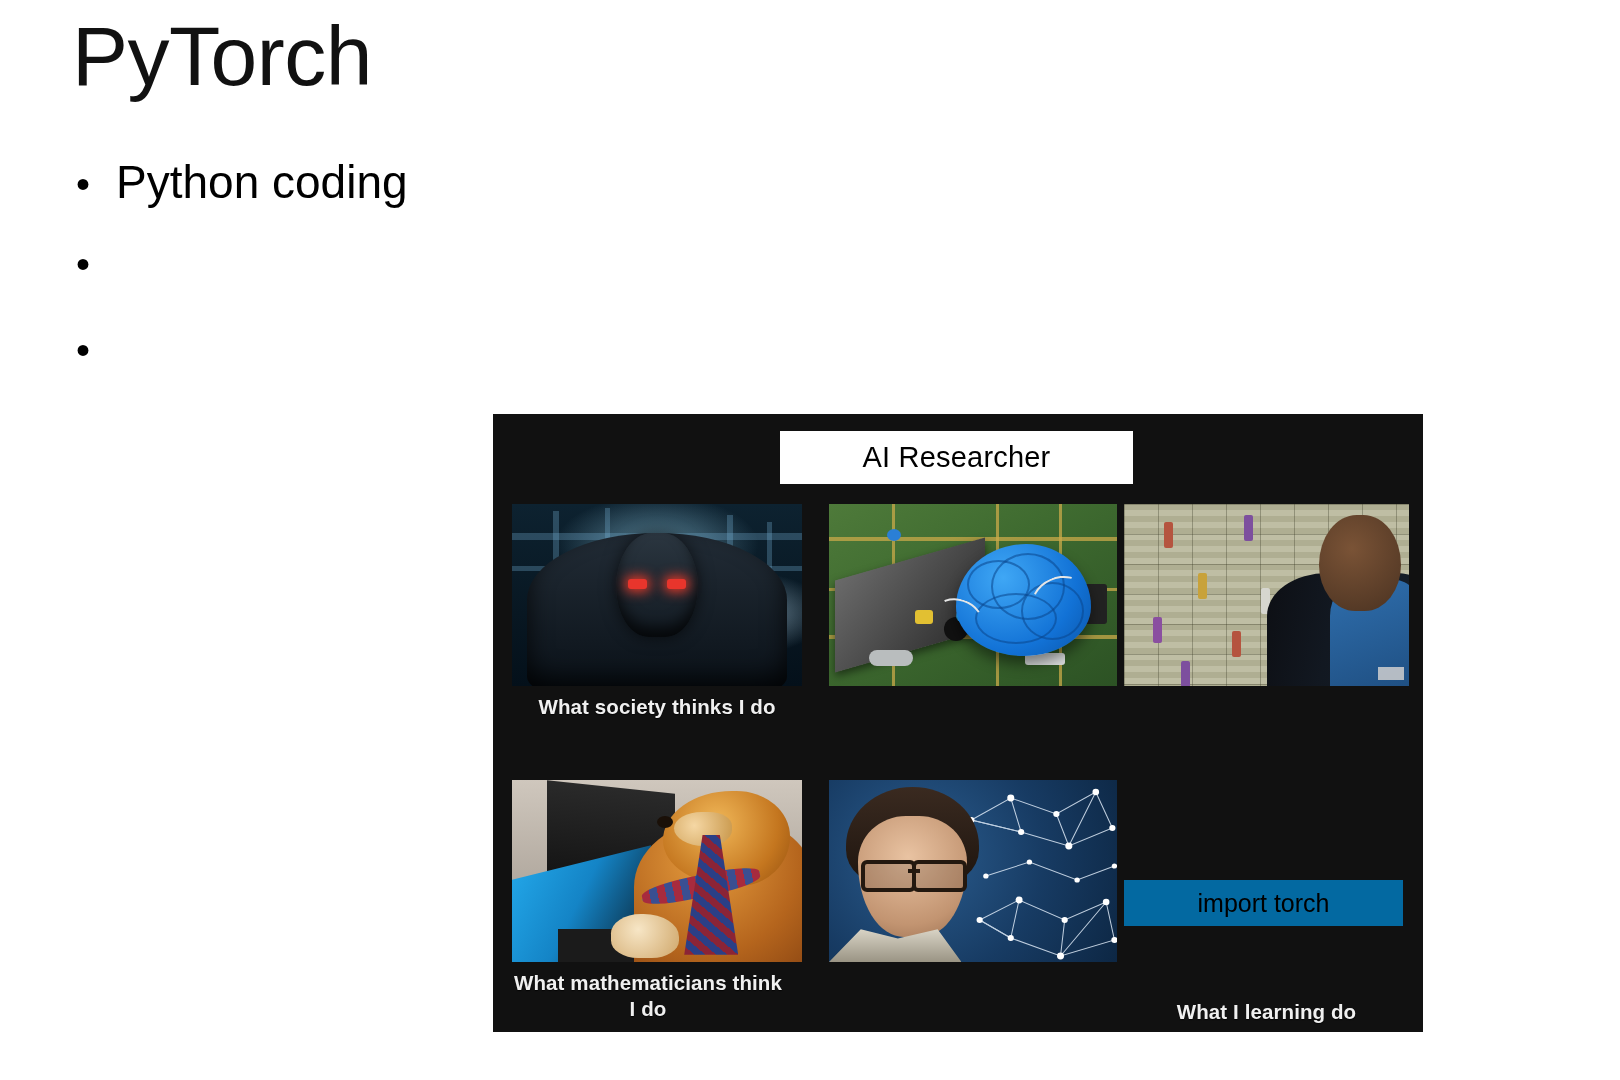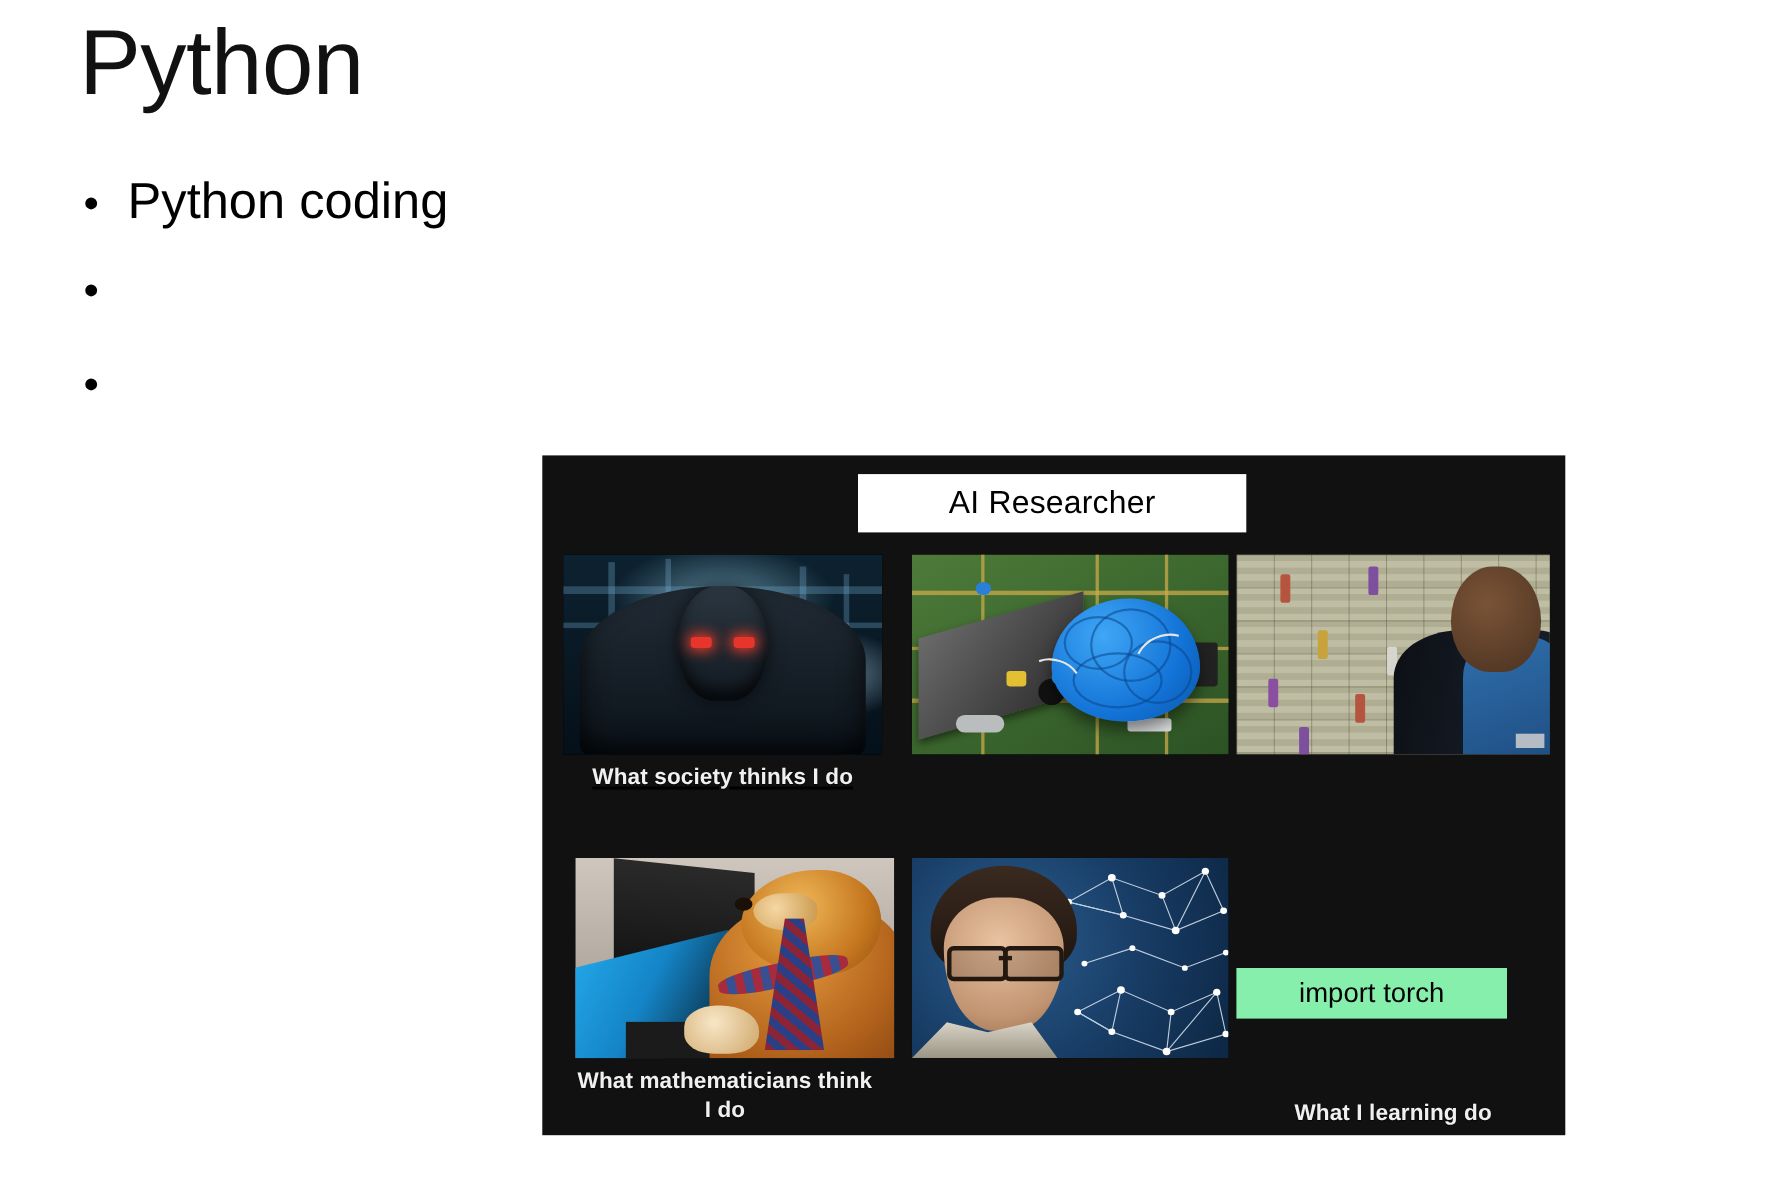--- a/index.html
+++ b/index.html
@@ -91,23 +91,23 @@
   .meme-header-box span {
     font-size: 29px;
     color: #000;
     letter-spacing: 0.2px;
   }
 
   .import-box {
     position: absolute;
     left: 631px;
     top: 466px;
-    width: 246px;
+    width: 279px;
     height: 46px;
-    background: #86efac;
+    background: #0369a1;
     display: flex;
     align-items: center;
     justify-content: center;
   }
   .import-box span {
     font-size: 25px;
     color: #000;
   }
 
   .cell {
@@ -355,21 +355,21 @@
   .art-portrait .collar {
     position: absolute; left: 0; bottom: 0;
     width: 46%; height: 18%;
     background: linear-gradient(#d9d4c6, #9a9484);
     clip-path: polygon(0 100%, 24% 0, 52% 28%, 82% 0, 100% 100%);
   }
 </style>
 </head>
 <body>
 
-<div class="slide-title">Python</div>
+<div class="slide-title">PyTorch</div>
 
 <div class="bullet-list">
 
   <div class="bullet-row">
     <span class="bullet-dot">•</span>
     <span class="bullet-text">Python coding</span>
   </div>
 
   <div class="bullet-row">
     <span class="bullet-dot">•</span>
@@ -380,21 +380,21 @@
   </div>
 
 </div>
 
 <div class="meme-panel">
 
   <div class="meme-header-box">
     <span>AI Researcher</span>
   </div>
 
-  <div class="cell" style="left:19px; top:90px; width:290px;text-decoration:underline;">
+  <div class="cell" style="left:19px; top:90px; width:290px;">
     <div class="thumb" style="width:290px;height:182px;">
       <div class="art-terminator">
         <div class="beam b1"></div>
           <div class="beam b2"></div>
         <div class="beam b3"></div>
           <div class="beam b4"></div>
         <div class="beam b5"></div>
           <div class="beam b6"></div>
         <div class="torso"></div>
         <div class="head">
@@ -449,21 +449,21 @@
         <div class="man">
           <div class="jacket"></div>
           <div class="shirt"></div>
           <div class="face"></div>
         </div>
         <div class="tag"></div>
       </div>
     </div>
   </div>
 
-  <div class="cell" style="left:30px; top:366px; width:272px;">
+  <div class="cell" style="left:19px; top:366px; width:272px;">
     <div class="thumb" style="width:290px;height:182px;">
       <div class="art-dog">
         <div class="monitor"></div>
         <div class="laptop"></div>
         <div class="keys"></div>
         <div class="dog-body"></div>
         <div class="dog-head">
           <div class="snout"></div>
           <div class="nose"></div>
         </div>

